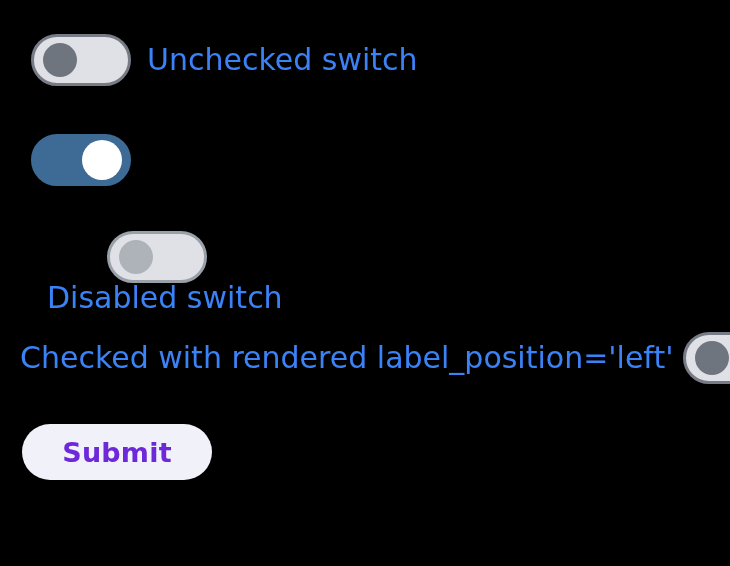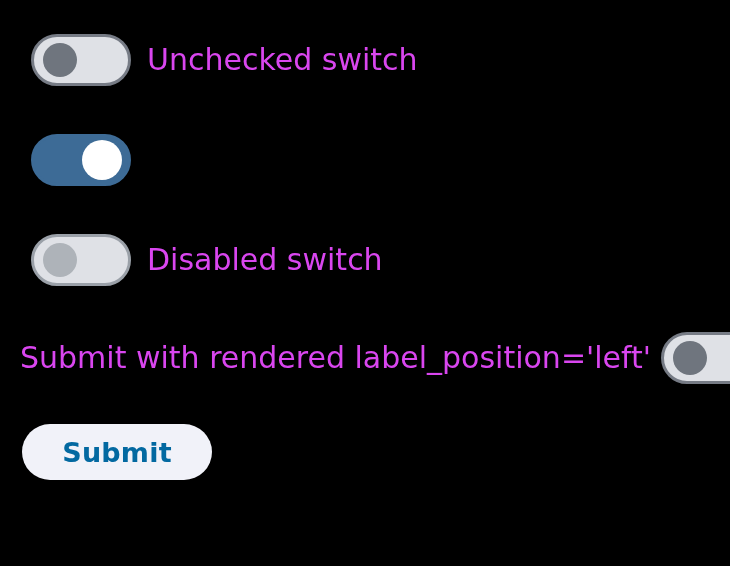--- a/index.html
+++ b/index.html
@@ -73,21 +73,21 @@
     width: 40px;
     height: 40px;
     background: #ffffff;
   }
 
   
   .switch-label {
     margin-left: 16px;
     font-size: 30px;
     line-height: 1;
-    color: #d946ef;
+    color: #3b82f6;
     white-space: nowrap;
   }
 
   
   .row-left-label {
     position: absolute;
     left: 20px;
     right: 30px;
     display: flex;
     align-items: center;
@@ -101,33 +101,33 @@
 
   
   .submit-button {
     position: absolute;
     left: 22px;
     width: 190px;
     height: 56px;
     border: none;
     border-radius: 28px;
     background: #f1f2f9;
-    color: #0369a1;
+    color: #6d28d9;
     font-family: "DejaVu Sans", "Liberation Sans", sans-serif;
     font-size: 27px;
     font-weight: bold;
     letter-spacing: 0.2px;
     cursor: pointer;
     padding: 0;
   }
 
   
   #row-unchecked   { top: 31px;  }
   #row-checked     { top: 131px; }
-  #row-disabled    { top: 231px; }
+  #row-disabled    { top: 231px; flex-direction: column; }
   #row-left-label  { top: 329px; }
   #submit          { top: 424px; }
 </style>
 </head>
 <body>
 
 <div class="page">
 
   <div class="switch-row" id="row-unchecked">
     <div class="switch off">
@@ -143,21 +143,21 @@
   </div>
 
   <div class="switch-row" id="row-disabled">
     <div class="switch off disabled">
       <span class="thumb"></span>
     </div>
     <span class="switch-label">Disabled switch</span>
   </div>
 
   <div class="row-left-label" id="row-left-label">
-    <span class="switch-label">Submit with rendered label_position='left'</span>
+    <span class="switch-label">Checked with rendered label_position='left'</span>
     <div class="switch off">
       <span class="thumb"></span>
     </div>
   </div>
 
   <button class="submit-button" id="submit">Submit</button>
 
 </div>
 
 </body></html>

